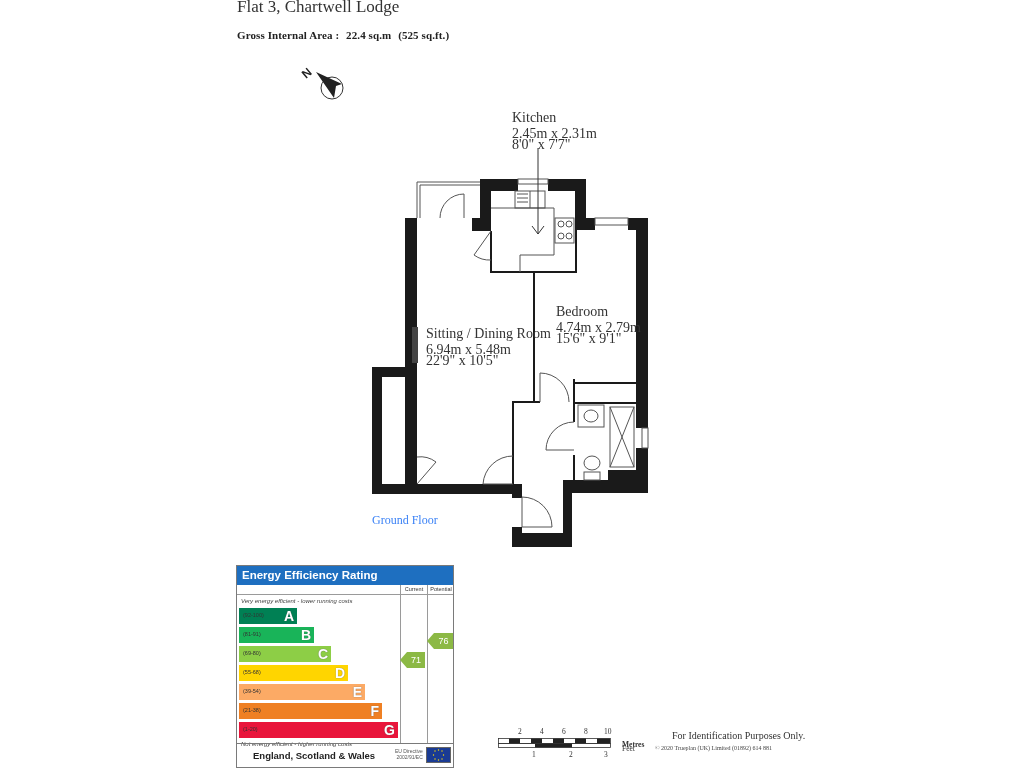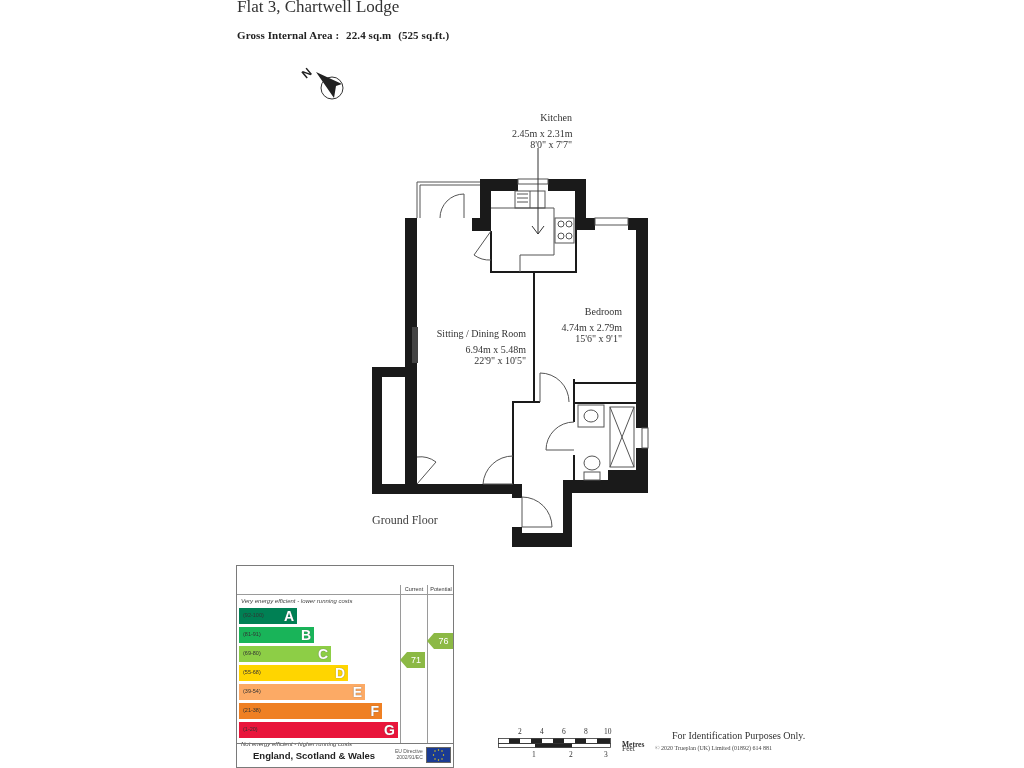--- a/index.html
+++ b/index.html
@@ -7,25 +7,25 @@
   body { position: relative; font-family: "Liberation Serif", serif; color: #222; }
 
   .title { position: absolute; left: 237px; top: -3px; font-size: 17px; color: #333; }
   .gia { position: absolute; left: 237px; top: 29px; font-size: 11px; font-weight: bold; color: #222; letter-spacing: 0.1px; }
   .gia span { margin-right: 4px; }
 
   .compass { position: absolute; left: 300px; top: 62px; width: 50px; height: 42px; }
 
   .plan { position: absolute; left: 0; top: 0; width: 1024px; height: 768px; pointer-events: none; }
 
-  .room-label { position: absolute; text-align: right; font-size: 10px; line-height: 11px; color: #333; white-space: nowrap; }
+  .room-label { position: absolute; text-align: left; font-size: 14px; line-height: 11px; color: #333; white-space: nowrap; }
   .room-label .name { display: block; margin-bottom: 5px; }
   .room-label .dim { display: block; }
 
-  .floor-label { position: absolute; left: 372px; top: 513px; font-size: 12px; color: #404040; }
+  .floor-label { position: absolute; left: 372px; top: 513px; font-size: 12px; color: #3b82f6; }
 
   
   .epc { position: absolute; left: 236px; top: 565px; width: 218px; height: 203px; border: 1px solid #7a7a7a; background: #fff; font-family: "Liberation Sans", sans-serif; }
   .epc-head { height: 19px; background: #1e6fc0; color: #fff; font-weight: bold; font-size: 11.5px; line-height: 19px; padding-left: 5px; }
   .epc-cols { position: absolute; top: 19px; left: 0; right: 0; height: 10px; border-bottom: 1px solid #9a9a9a; }
   .col-line { position: absolute; top: 19px; bottom: 24px; width: 1px; background: #9a9a9a; }
   .col-h { position: absolute; top: 20px; font-size: 5.5px; color: #333; text-align: center; }
   .epc-top-note, .epc-bot-note { position: absolute; left: 4px; font-size: 6px; font-style: italic; color: #444; }
   .epc-top-note { top: 32px; }
   .epc-bot-note { top: 175px; }
@@ -170,20 +170,21 @@
 </div>
 <div class="room-label" style="left:556px; top:306px; width:66px;">
   <span class="name">Bedroom</span>
   <span class="dim">4.74m  x  2.79m</span>
   <span class="dim">15'6"  x  9'1"</span>
 </div>
 
 <div class="floor-label">Ground Floor</div>
 
 <div class="epc">
+  <div class="epc-head">Energy Efficiency Rating</div>
   <div class="epc-cols"></div>
   <div class="col-line" style="left:163px;"></div>
   <div class="col-line" style="left:190px;"></div>
   <div class="col-h" style="left:164px; width:26px;">Current</div>
   <div class="col-h" style="left:191px; width:26px;">Potential</div>
   <div class="epc-top-note">Very energy efficient - lower running costs</div>
 
   <div class="band" style="top:42px; width:58px; background:#008054;">
     <span class="range">(92-100)</span>
     <span class="letter">A</span>

